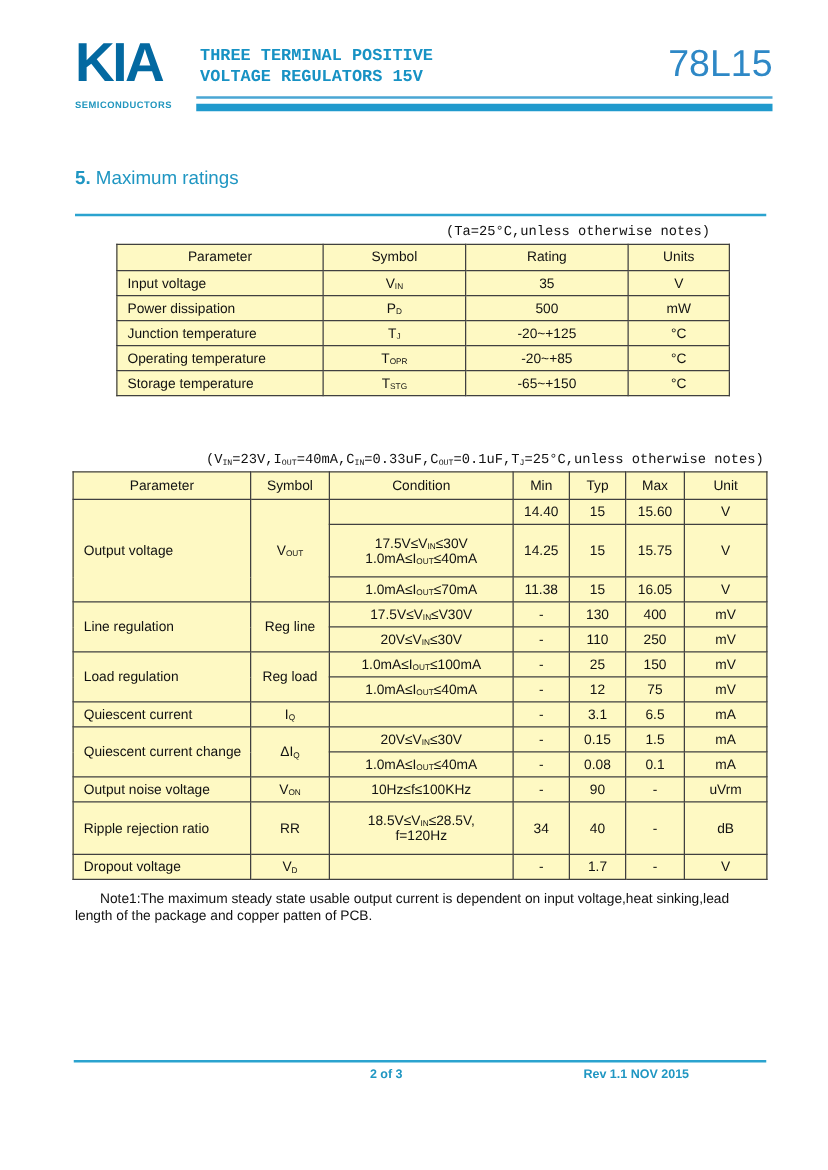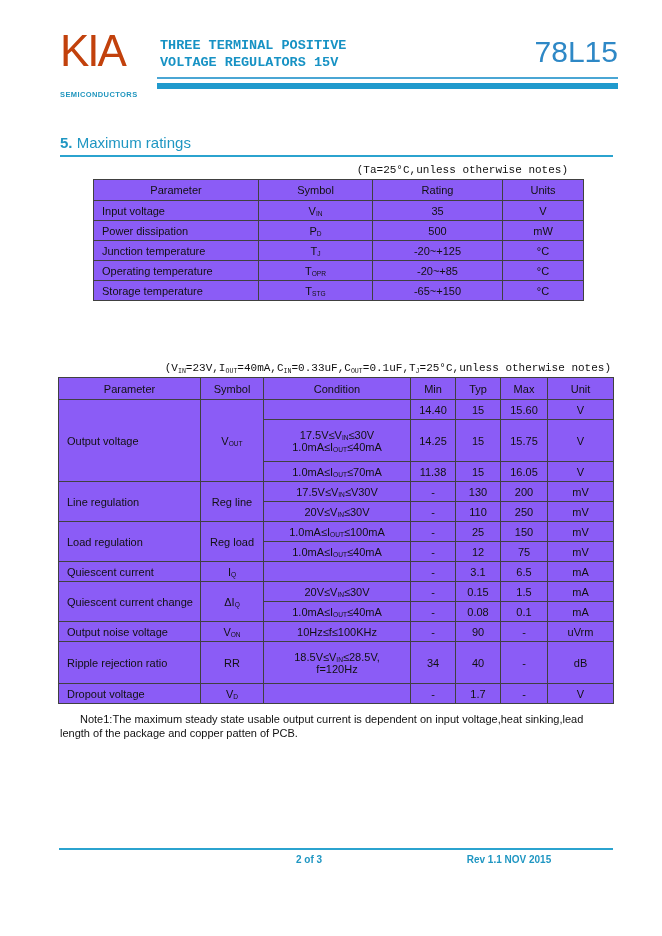--- a/index.html
+++ b/index.html
@@ -2,38 +2,38 @@
 <html><head>
 <meta charset="utf-8">
 <style>
   html,body{margin:0;padding:0;background:#ffffff;}
   .page{
     position:relative;width:662px;height:936px;background:#fff;overflow:hidden;
     font-family:"Liberation Sans", sans-serif;color:#1b1b1b;
   }
   
   .logo-block{position:absolute;left:60px;top:28px;width:100px;}
-  .logo-text{font-size:44px;font-weight:normal;color:#c2410c;line-height:46px;letter-spacing:-2px;}
-  .logo-sub{font-size:7.5px;font-weight:bold;color:#2196BE;letter-spacing:0.4px;margin-top:16px;}
+  .logo-text{font-size:44px;font-weight:bold;color:#0369a1;line-height:46px;letter-spacing:-2px;}
+  .logo-sub{font-size:7.5px;font-weight:bold;color:#2196BE;letter-spacing:0.4px;margin-top:5px;}
   .title-block{position:absolute;left:160px;top:38px;font-size:13.5px;font-weight:bold;color:#1792C4;line-height:16.5px;font-family:Liberation Mono, monospace;}
   .part-number{position:absolute;right:44px;top:36px;font-size:30px;color:#2E88C6;line-height:32px;}
   .header-rule-thin{position:absolute;left:157px;top:77px;width:461px;height:2px;background:#4AA6D4;}
   .header-rule-thick{position:absolute;left:157px;top:83px;width:461px;height:6px;background:#209ACD;}
   
   .section{position:absolute;left:60px;width:553px;}
   .sec5{top:134px;}
   .sec6{top:354px;}
   .sec-heading{margin:0;font-size:15px;font-weight:normal;color:#1F96C2;
-    border-bottom:2px solid #2BA3CF;padding-bottom:4px;}
+    border-bottom:2px solid #2BA3CF;padding-bottom:20px;}
   .sec-num{font-weight:bold;}
   .cond-note{font-size:11px;text-align:right;color:#111;font-family:Liberation Mono, monospace;}
   .sec5 .cond-note{margin-top:7px;padding-right:45px;}
   .sec6 .cond-note{margin-top:8px;padding-right:2px;}
   
-  table{border-collapse:collapse;table-layout:fixed;background:#8b5cf6;border:1.5px solid #333;}
+  table{border-collapse:collapse;table-layout:fixed;background:#fef9c3;border:1.5px solid #333;}
   th,td{border:1px solid #404040;font-size:11px;font-weight:normal;text-align:center;
     padding:0 2px;color:#111;overflow:hidden;}
   .param-cell{text-align:left;padding-left:8px;}
   sub{font-size:0.6em;vertical-align:baseline;position:relative;top:0.25em;}
   #max-ratings-table{margin-top:3px;margin-left:33px;width:490px;}
   #max-ratings-table tr{height:20px;}
   #max-ratings-table thead tr{height:21px;}
   #elec-table{margin-top:3px;margin-left:-2px;width:555px;}
   #elec-table tr{height:20px;}
   #elec-table thead tr{height:22px;}
@@ -161,21 +161,21 @@
             <td>15</td>
             <td>16.05</td>
             <td>V</td>
           </tr>
           <tr>
             <td class="param-cell" rowspan="2">Line regulation</td>
             <td rowspan="2">Reg line</td>
             <td>17.5V≤V<sub>IN</sub>≤V30V</td>
             <td>-</td>
             <td>130</td>
-            <td>200</td>
+            <td>400</td>
             <td>mV</td>
           </tr>
           <tr>
             <td>20V≤V<sub>IN</sub>≤30V</td>
             <td>-</td>
             <td>110</td>
             <td>250</td>
             <td>mV</td>
           </tr>
           <tr>

